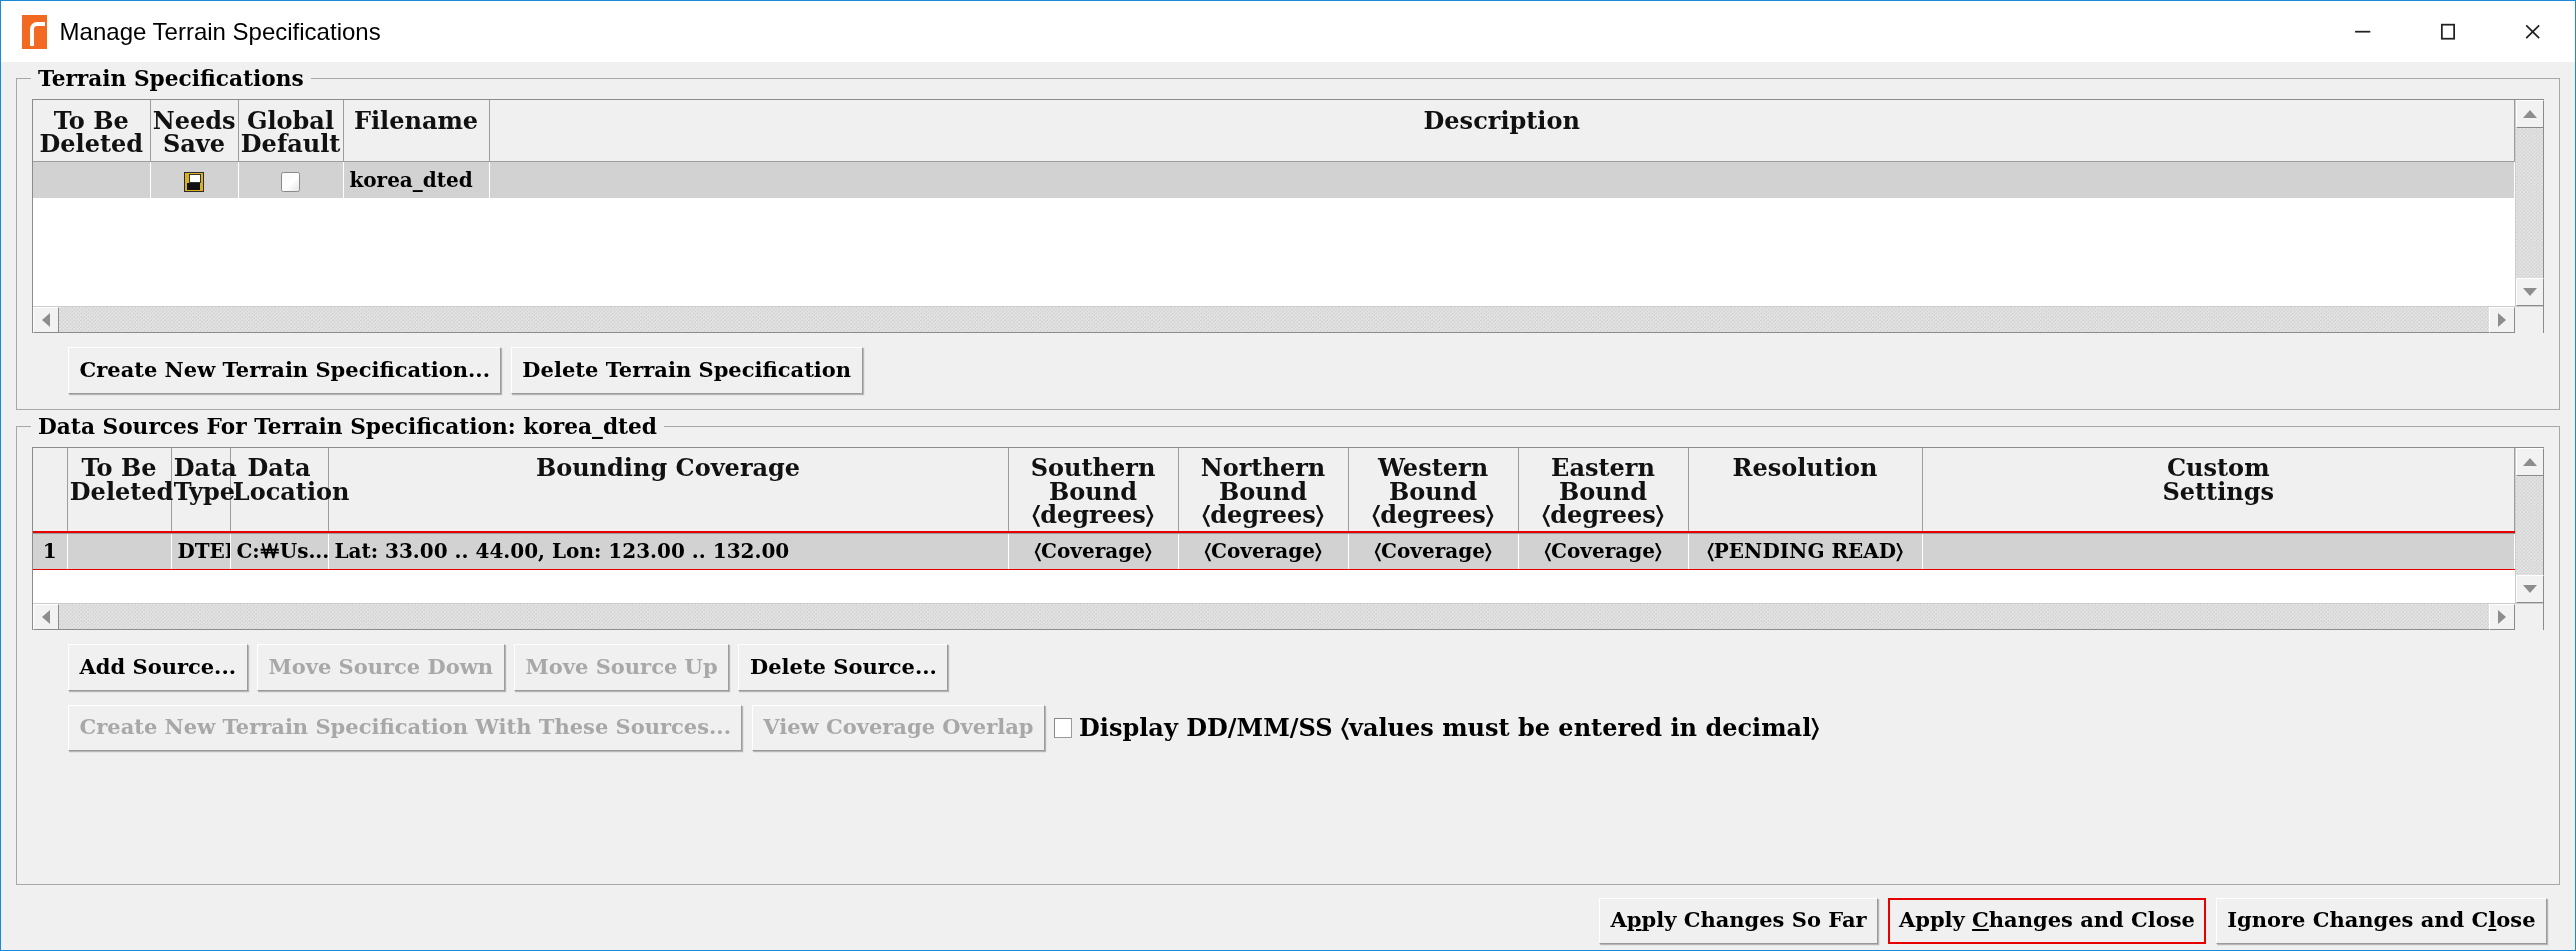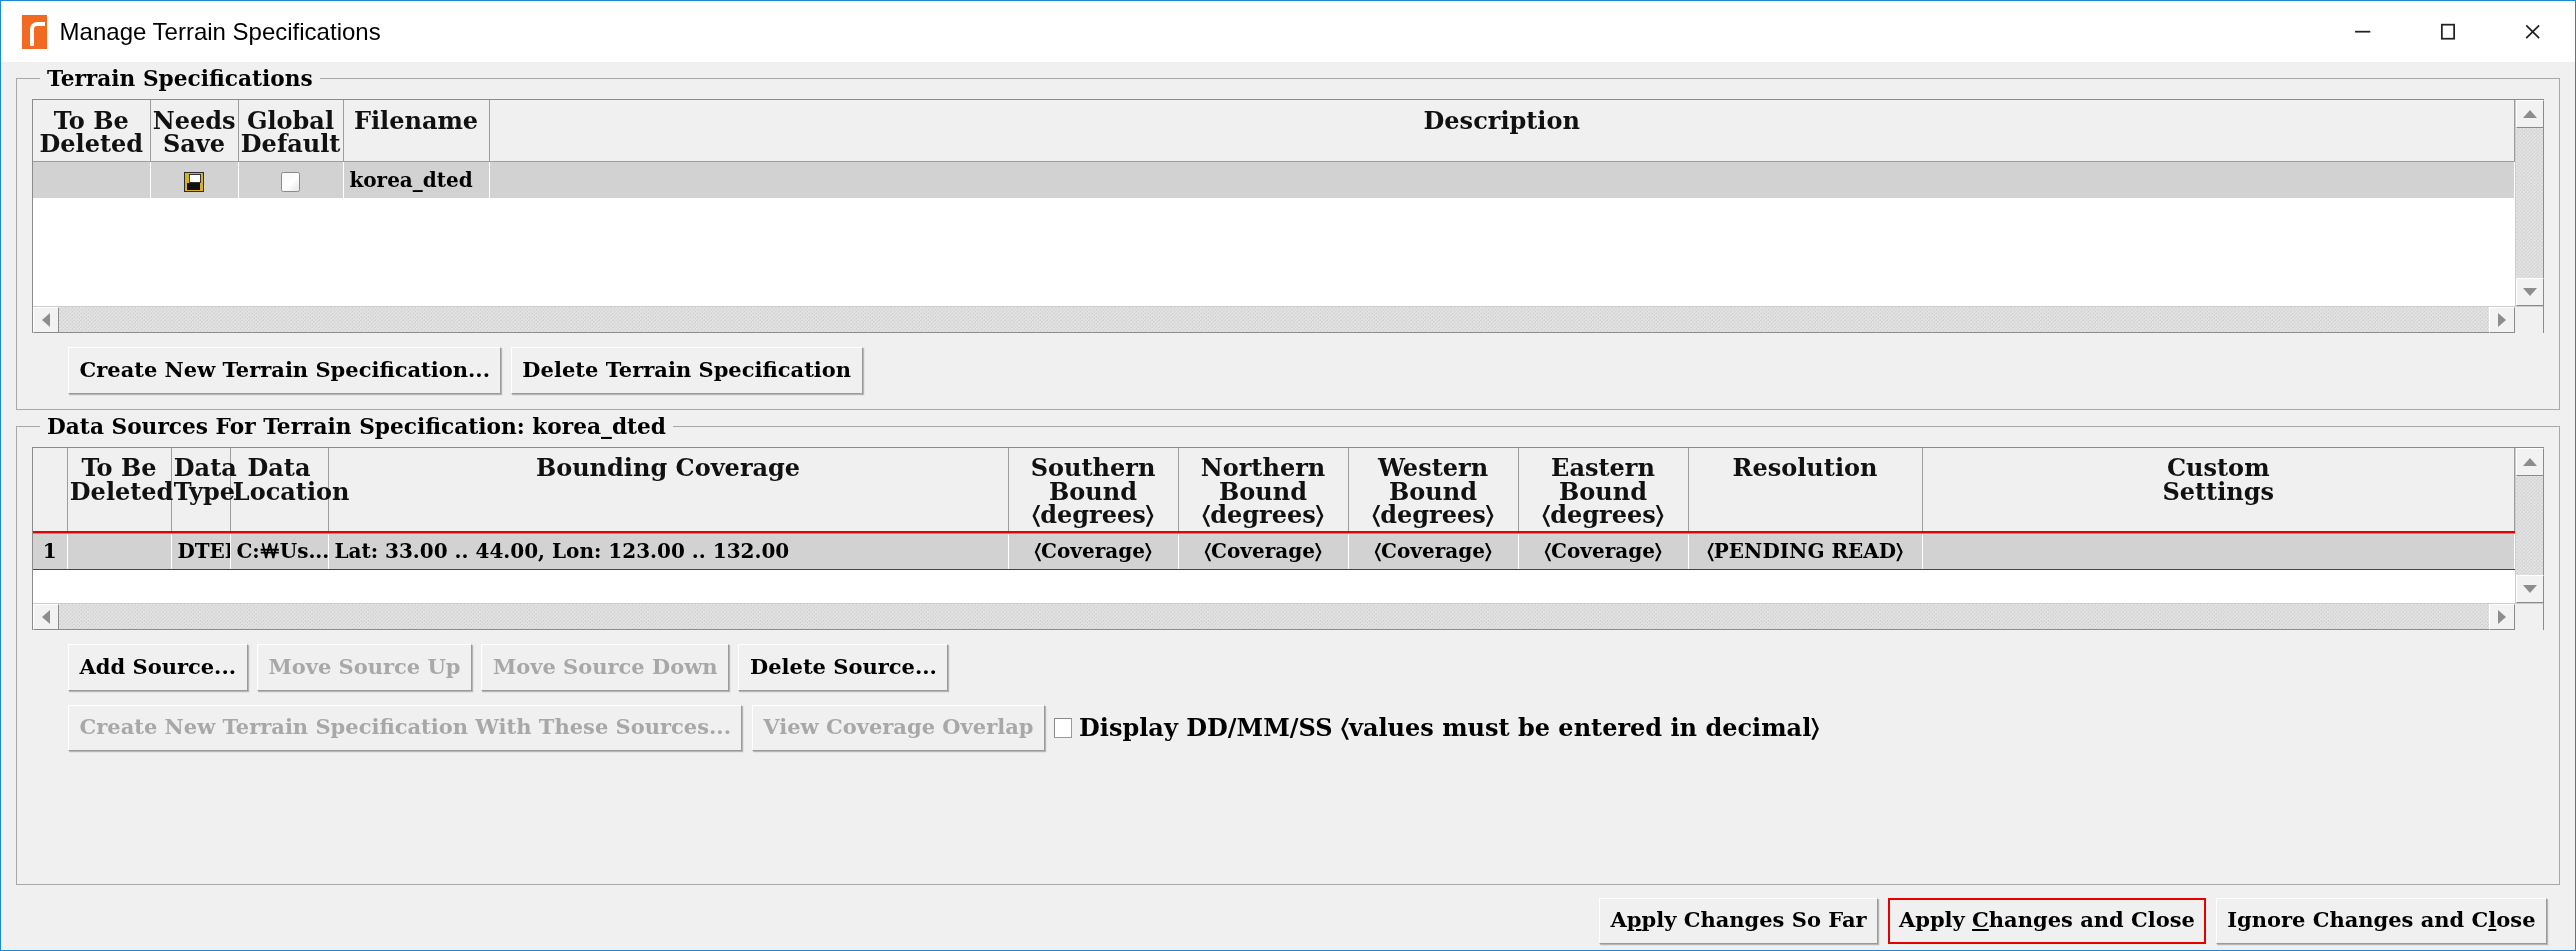--- a/index.html
+++ b/index.html
@@ -64,21 +64,21 @@
   }
   .group {
     border: 1.2px solid #a8a8a8;
     position: relative;
     margin-top: 16.4px;
     padding: 0;
     background: #f0f0f0;
   }
   .group > .group-title {
     position: absolute;
-    top: -13.5px; left: 23px;
+    top: -13.5px; left: 14px;
     background: #f0f0f0;
     padding: 0 7px;
     font-family: "DejaVu Serif", serif;
     font-weight: bold;
     font-size: 21.7px;
     color: #000000;
     white-space: nowrap;
     line-height: 26px;
   }
   .group-inner { padding: 20px 15px 15px 15px; }
@@ -429,22 +429,22 @@
             <div class="sb-track"></div>
             <div class="sb-btn">
                 <span class="arrow right"></span>
               </div>
             <div class="sb-corner"></div>
           </div>
         </div>
 
         <div class="btn-row">
           <div class="btn">Add Source...</div>
+          <div class="btn disabled">Move Source Down</div>
           <div class="btn disabled">Move Source Up</div>
-          <div class="btn disabled">Move Source Down</div>
           <div class="btn">Delete Source...</div>
         </div>
 
         <div class="btn-row">
           <div class="btn disabled">Create New Terrain Specification With These Sources...</div>
           <div class="btn disabled">View Coverage Overlap</div>
           <div class="chk-box"></div>
           <div class="chk-label">Display DD/MM/SS 〈values must be entered in decimal〉</div>
         </div>
 

